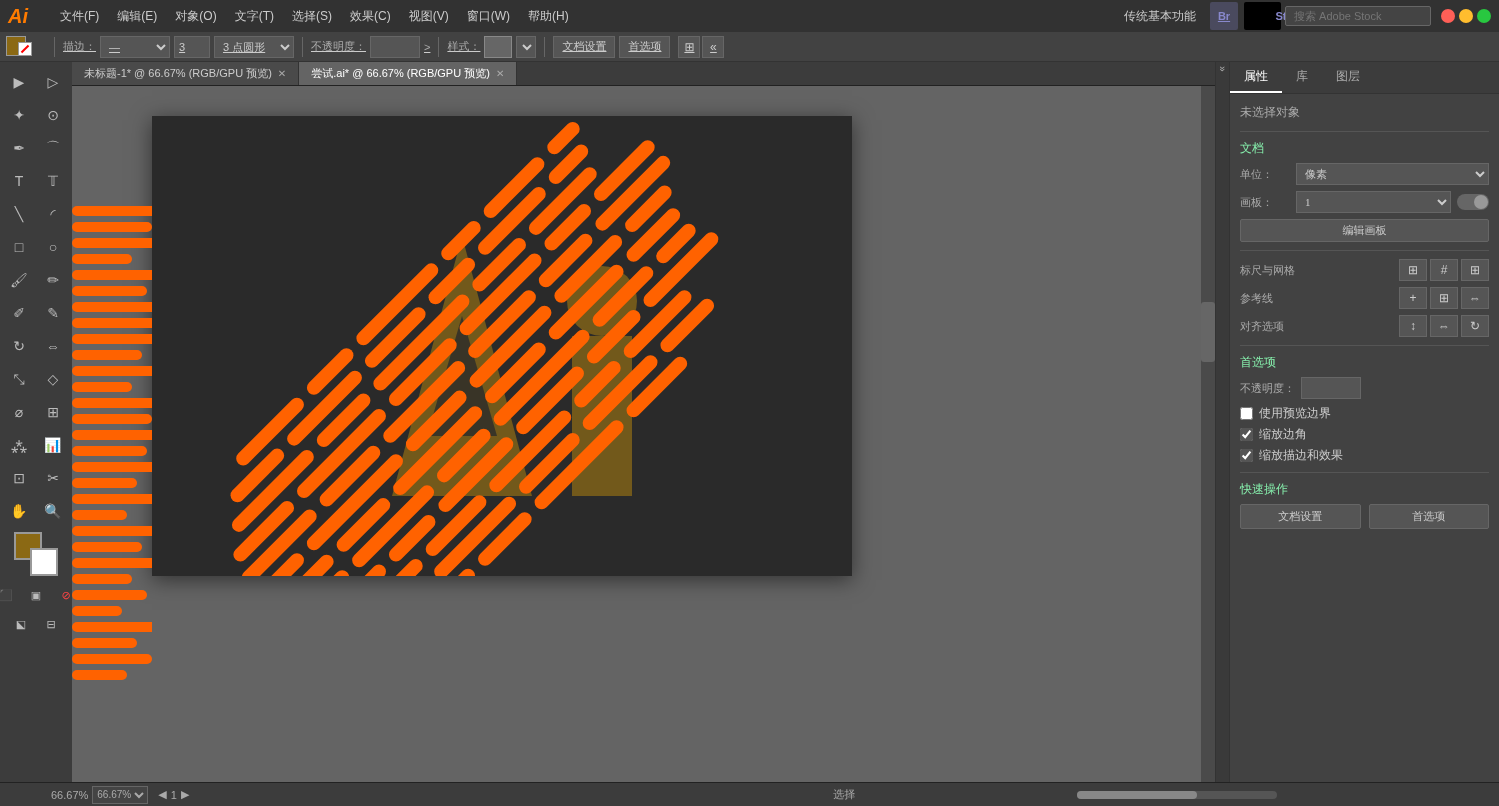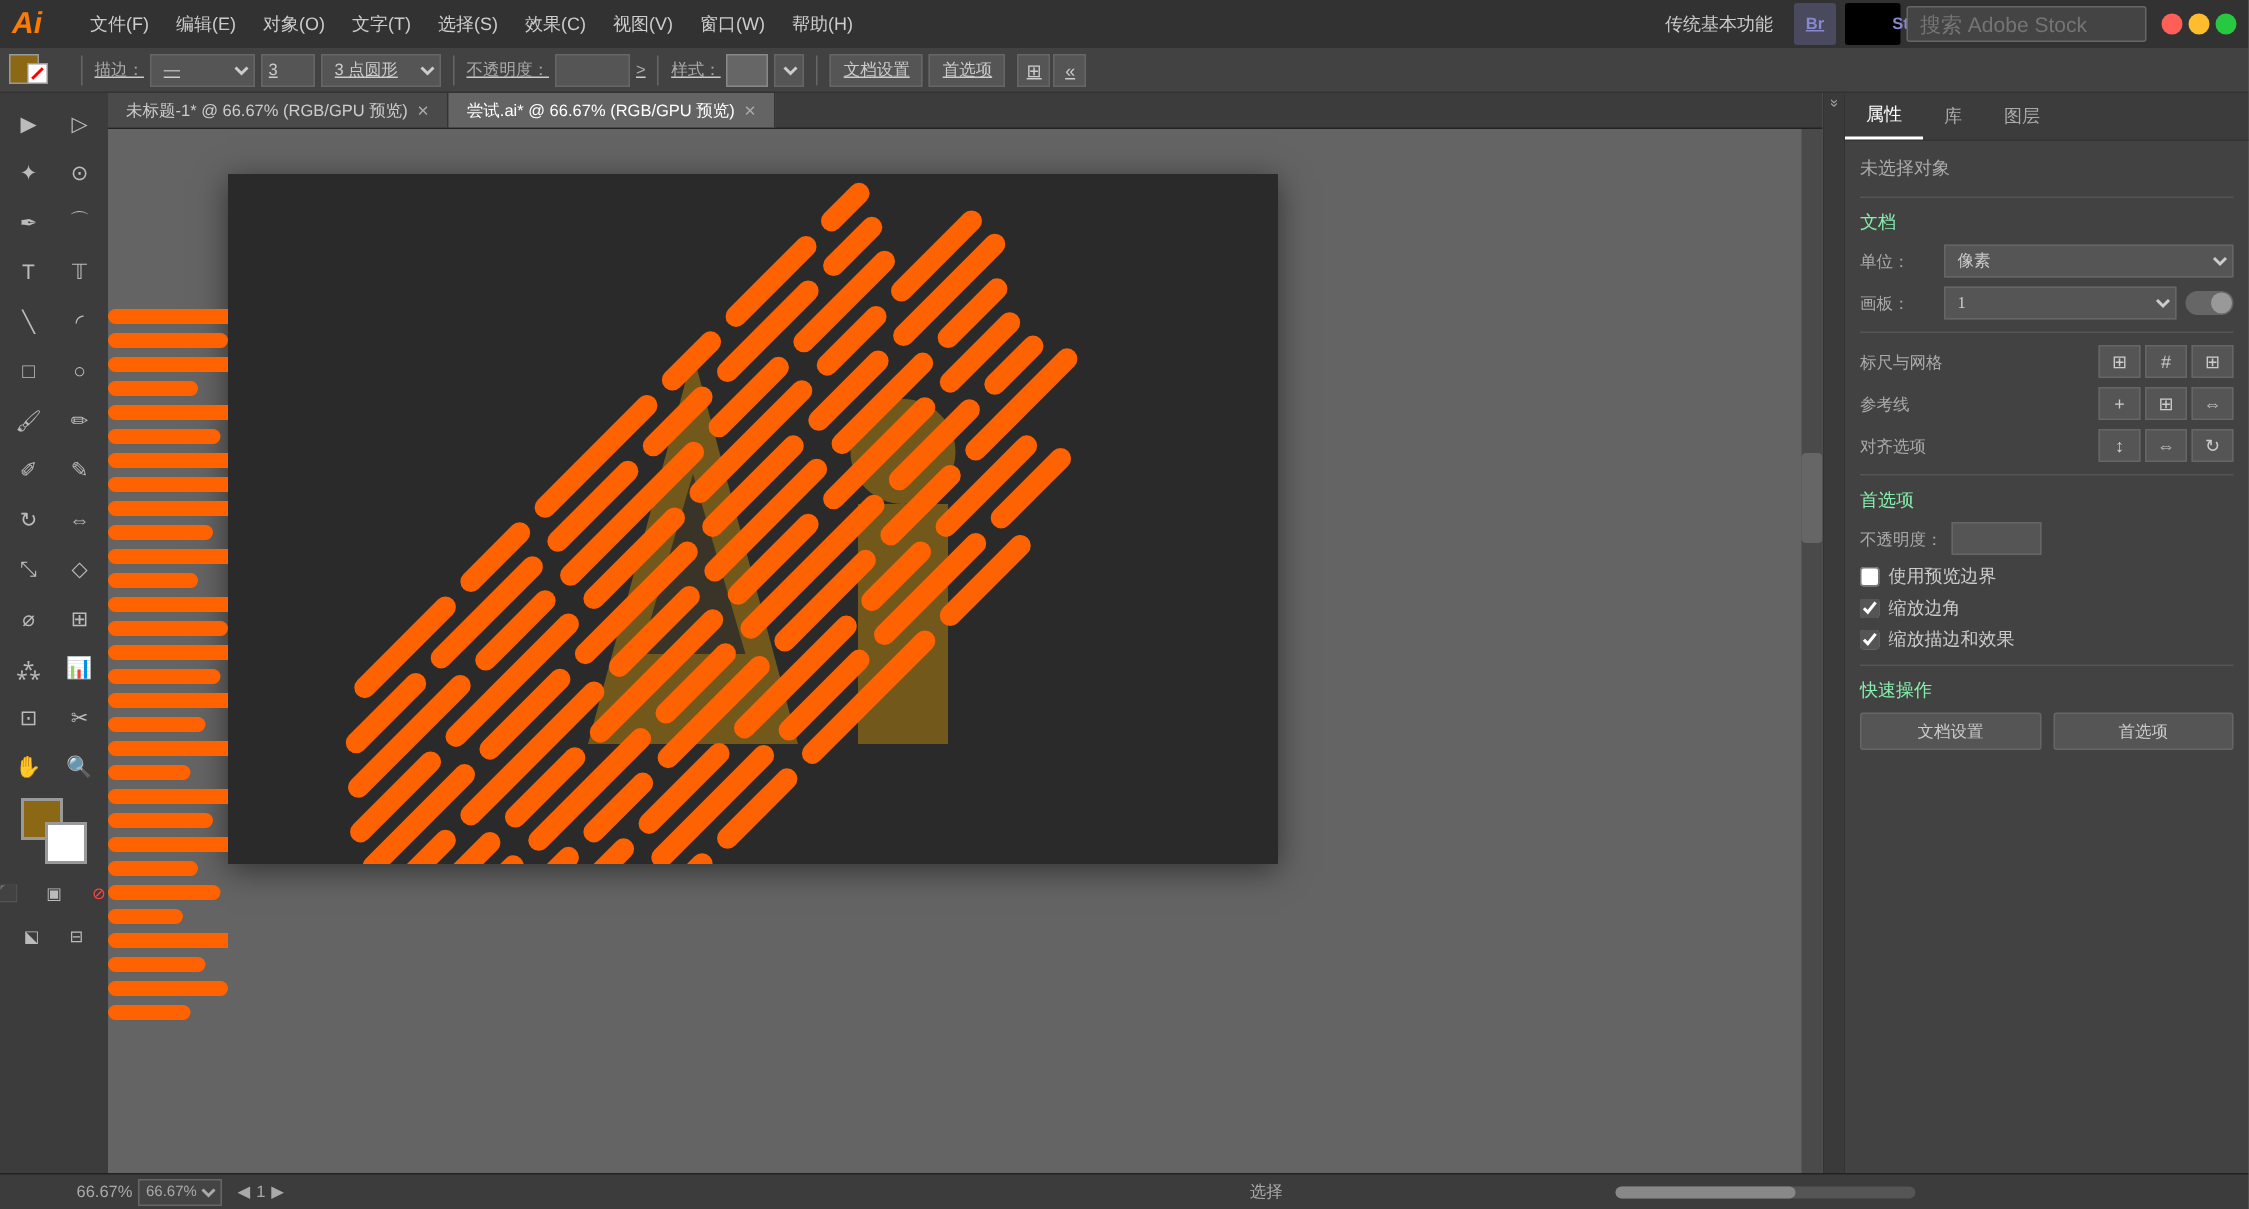--- a/index.html
+++ b/index.html
@@ -47,22 +47,22 @@
       margin: 0 2px;
     }
     #bridge-icon { background: #4a4a5e; color: #8888cc; text-decoration: underline; }
     #stock-icon { background: #000000; color: #8888cc; padding-left: 37px; }
 
     #search-bar {
       background: #444;
       border: 1px solid #666;
       color: #ccc;
       padding: 3px 8px;
-      font-size: 14px;
-      width: 160px;
+      font-size: 11px;
+      width: 146px;
       border-radius: 2px;
     }
 
     
     #toolbar {
       height: 30px;
       background: #424242;
       display: flex;
       align-items: center;
       padding: 0 6px;
@@ -200,21 +200,20 @@
       display: flex;
       flex-direction: column;
       flex-shrink: 0;
       border-left: 1px solid #333;
     }
 
     #panel-tabs {
       display: flex;
       background: #3c3c3c;
       border-bottom: 1px solid #333;
-      align-items: center;
     }
     .panel-tab {
       padding: 6px 14px;
       font-size: 12px;
       color: #aaa;
       cursor: pointer;
     }
     .panel-tab.active { color: #fff; border-bottom: 2px solid #fff; }
 
     #panel-content {
@@ -695,20 +694,23 @@
           <option>1</option>
         </select>
 
         <div style="display:flex;align-items:center;gap:4px;margin-left:auto;">
           <div style="width:32px;height:16px;background:#666;border-radius:8px;position:relative;cursor:pointer;">
             <div style="width:14px;height:14px;background:#999;border-radius:50%;position:absolute;right:1px;top:1px;"></div>
           </div>
         </div>
       </div>
 
+      <div class="panel-row">
+        <button class="panel-btn" style="width:100%;">编辑画板</button>
+      </div>
 
       <div class="panel-divider"></div>
 
       <div class="panel-row">
         <span class="panel-label">标尺与网格</span>
         <div class="icon-grid">
           <div class="icon-grid-btn">⊞</div>
           <div class="icon-grid-btn">#</div>
           <div class="icon-grid-btn">⊞</div>
         </div>

